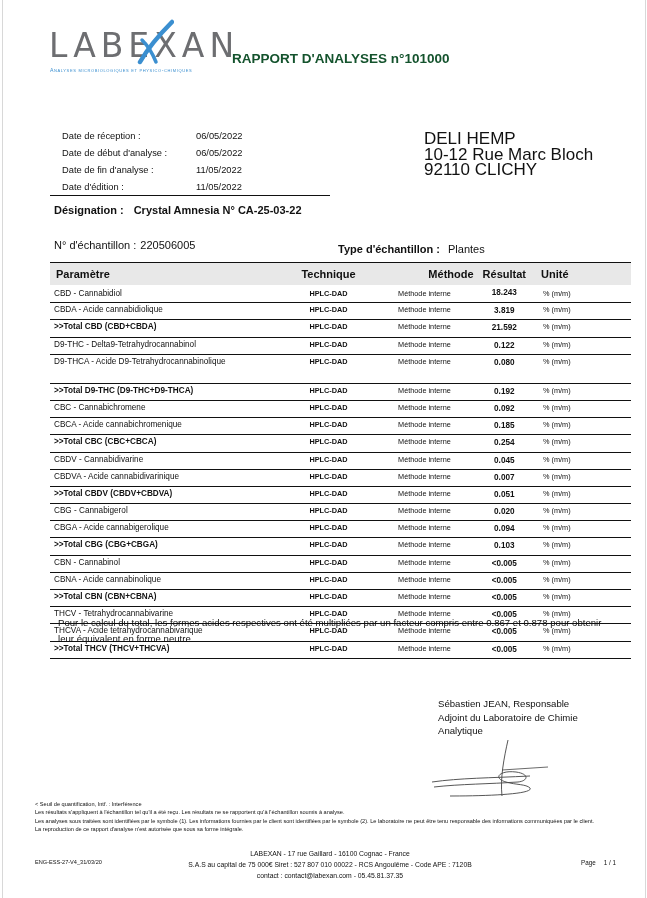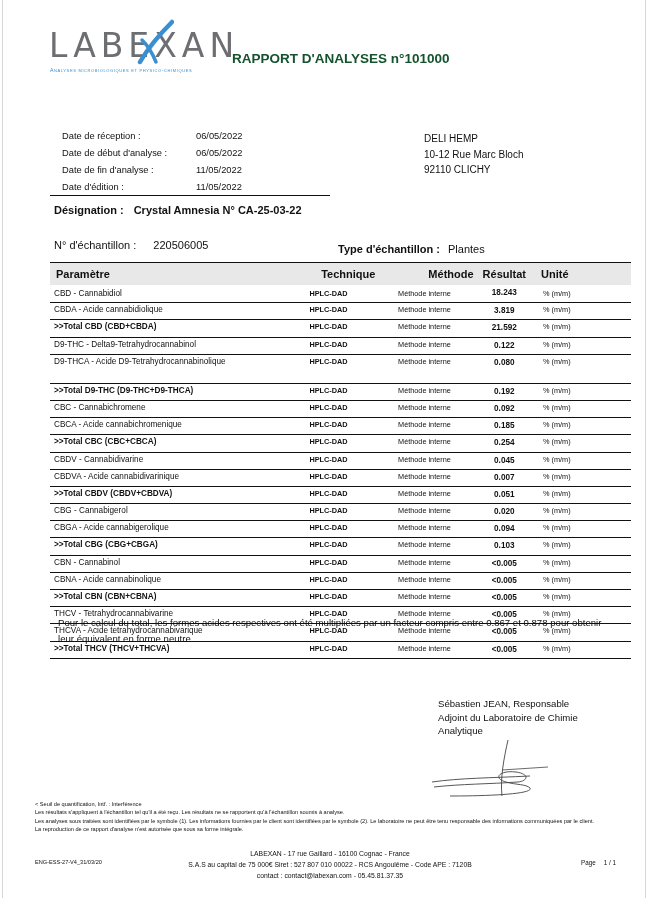--- a/index.html
+++ b/index.html
@@ -25,49 +25,49 @@
     position: absolute; left: 232px; top: 51px; font-size: 13.5px; font-weight: bold; color: #14532d;
   }
 
   
   .dates { position: absolute; left: 62px; top: 128px; font-size: 9.3px; }
   .date-row { display: flex; height: 16.8px; align-items: center; }
   .date-label { width: 134px; }
   .date-value { }
 
   
-  .client { position: absolute; left: 424px; top: 131px; font-size: 10px; line-height: 15.5px; }
+  .client { position: absolute; left: 424px; top: 131px; font-size: 17px; line-height: 15.5px; }
 
   .rule { position: absolute; background: #111; height: 1.3px; }
 
   .designation { position: absolute; left: 54px; top: 204px; font-size: 11px; font-weight: bold; }
   .designation .val { margin-left: 10px; }
 
   .sample-no { position: absolute; left: 54px; top: 239px; font-size: 11px; }
-  .sample-no .val { margin-left: 17px; }
+  .sample-no .val { margin-left: 4px; }
   .sample-type { position: absolute; left: 338px; top: 243px; font-size: 11px; }
   .sample-type .lbl { font-weight: bold; }
   .sample-type .val { margin-left: 8px; }
 
   
   .results { position: absolute; left: 50px; top: 262px; width: 581px; border-collapse: collapse; font-size: 8.2px; }
   .results thead tr { background: #e8e8e8; }
   .results th {
     font-size: 11px; font-weight: bold; height: 22px; text-align: left; padding: 0; vertical-align: middle;
     border-top: 1.3px solid #111;
   }
   .results td { padding: 0; vertical-align: top; height: 13.2px; padding-top: 2px; border-bottom: 1px solid #111; }
   .results tr.tall td { height: 25px; }
   .c-param { width: 230px; padding-left: 4px !important; }
   .c-tech { width: 95px; }
   .c-meth { width: 100px; }
   .c-res { width: 62px; }
   .c-unit { width: 90px; }
   th.c-param { padding-left: 6px !important; }
-  th.c-tech { text-align: right; }
+  th.c-tech { text-align: center; }
   th.c-meth { text-align: right; }
   th.c-res { text-align: center !important; }
   th.c-unit { text-align: left !important; padding-left: 6px !important; }
   td.c-tech { text-align: center; font-weight: bold; font-size: 7.3px; }
   td.c-meth { text-align: center; font-size: 7.3px; }
   td.c-res { text-align: center; font-weight: bold; font-size: 8.2px; padding-top: 3px !important; }
   td.c-unit { font-size: 7.3px; padding-left: 8px !important; margin-top: 28px; }
   .results tr.total td.c-param { font-weight: bold; }
   .results tbody tr:first-child td { padding-top: 4px; }
 

